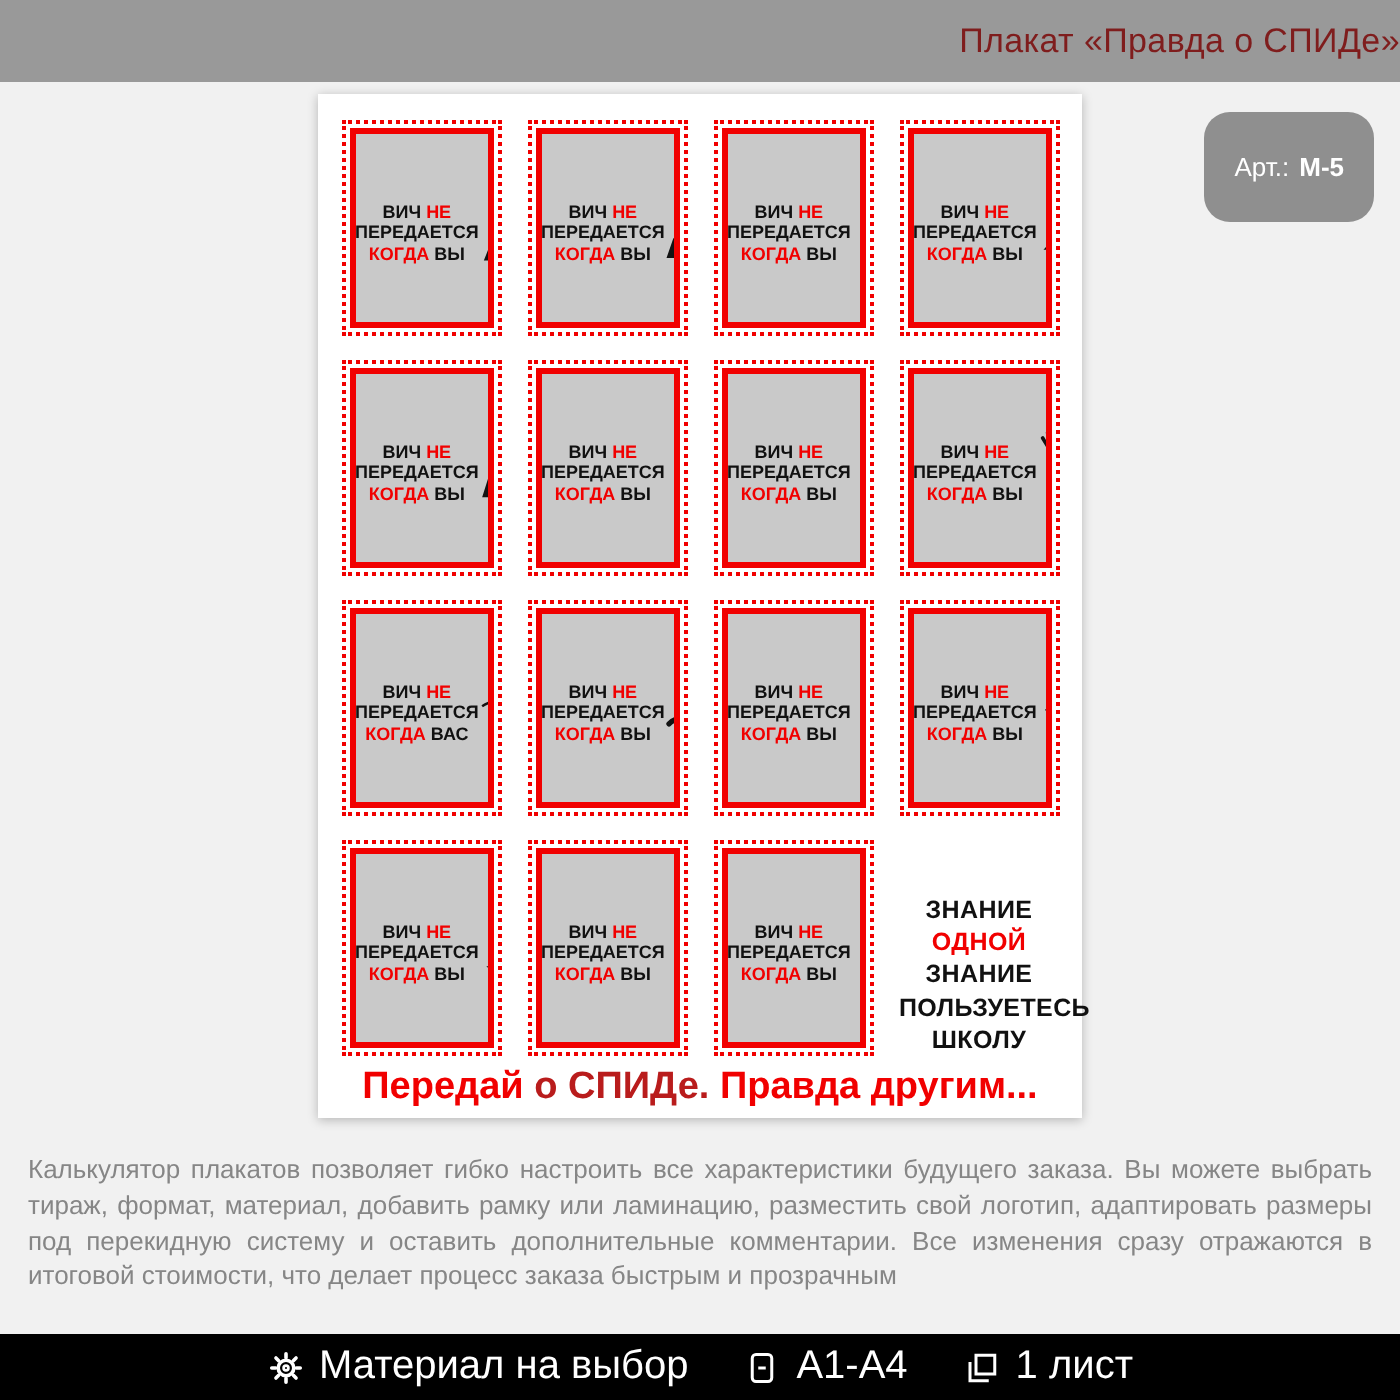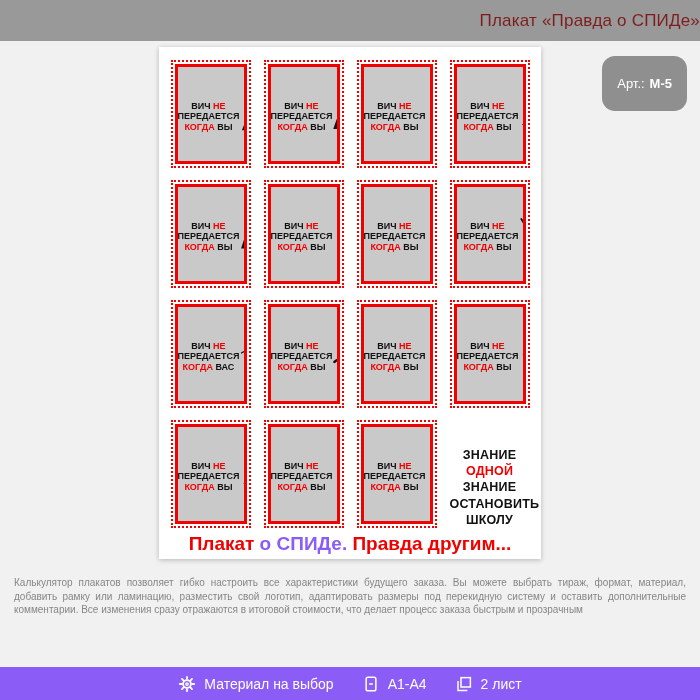--- a/index.html
+++ b/index.html
@@ -35,28 +35,28 @@
   .icon{flex:1;display:flex;align-items:center;justify-content:center;color:#131313;width:100%;min-height:0;}
   .icon svg{width:40px;height:40px;}
   .cap{font-weight:bold;font-size:6px;line-height:1.3;margin-bottom:5px;padding:0 3px;color:#111;}
   .knowledge{
     display:flex;flex-direction:column;justify-content:flex-end;text-align:center;
     font-weight:bold;font-size:12.5px;line-height:1.3;color:#111;letter-spacing:.2px;
   }
   .knowledge .r{color:var(--red);}
   .slogan{text-align:center;font-weight:bold;font-size:19px;margin-top:5px;white-space:nowrap;}
   .slogan .red{color:var(--red);}
-  .slogan .black{color:#8b5cf6;}
+  .slogan .black{color:#b91c1c;}
   .desc{
-    width:672px;margin:17px auto 0;color:#868686;font-size:10px;line-height:1.37;
+    width:672px;margin:17px auto 0;color:#868686;font-size:13px;line-height:1.37;
     text-align:justify;
   }
   .bottom-bar{
-    position:absolute;bottom:0;left:0;right:0;height:33px;background:#8b5cf6;
-    display:flex;align-items:center;justify-content:center;gap:28px;color:#fff;font-size:14px;
+    position:absolute;bottom:0;left:0;right:0;height:33px;background:#000000;
+    display:flex;align-items:center;justify-content:center;gap:28px;color:#fff;font-size:20px;
   }
   .f-item{display:flex;align-items:center;gap:8px;}
   .f-ic{display:flex;}
   .f-ic svg{width:18px;height:18px;}
 </style>
 </head>
 <body>
 
 <div class="top-bar">
   <span>Плакат «Правда о СПИДе»</span>
@@ -289,25 +289,25 @@
               <path d="M14.5 27c0 5.5 3.5 9.5 8 10.5l-1 5h5l-1-5c4.5-1 8-5 8-10.5" fill="none" stroke="currentColor" stroke-width="3"></path>
             </svg>
           </div>
           <div class="cap">ПОЛЬЗУЕТЕСЬ ОДНИМ ТУАЛЕТОМ</div>
         </div>
       </div>
       <div class="knowledge">
         <div>ЗНАНИЕ</div>
         <div class="r">ОДНОЙ</div>
         <div>ЗНАНИЕ</div>
-        <div>ОСТАНОВИТЬ</div>
+        <div>ПОЛЬЗУЕТЕСЬ</div>
         <div>ШКОЛУ</div>
       </div>
     </div>
-  <div class="slogan"><span class="red">Плакат</span><span class="black"> о СПИДе. </span><span class="red">Правда другим...</span></div>
+  <div class="slogan"><span class="red">Передай</span><span class="black"> о СПИДе. </span><span class="red">Правда другим...</span></div>
 </div>
 
 <p class="desc">Калькулятор плакатов позволяет гибко настроить все характеристики будущего заказа. Вы можете выбрать тираж, формат, материал, добавить рамку или ламинацию, разместить свой логотип, адаптировать размеры под перекидную систему и оставить дополнительные комментарии. Все изменения сразу отражаются в итоговой стоимости, что делает процесс заказа быстрым и прозрачным</p>
 
 <div class="bottom-bar">
     <div class="f-item">
       <span class="f-ic">
         <svg viewBox="0 0 24 24" fill="none" stroke="currentColor" stroke-width="2.4" stroke-linecap="round">
           <circle cx="12" cy="12" r="5.2"></circle>
           <circle cx="12" cy="12" r="1.6" stroke-width="1.8"></circle>
@@ -325,15 +325,15 @@
       </span>
       <span>А1-А4</span>
     </div>
     <div class="f-item">
       <span class="f-ic">
         <svg viewBox="0 0 24 24" fill="none" stroke="currentColor" stroke-width="2">
           <rect x="8" y="3.5" width="12.5" height="12.5"></rect>
           <path d="M4 8v12.5h12.5"></path>
         </svg>
       </span>
-      <span>2 лист</span>
+      <span>1 лист</span>
     </div>
   </div>
 
 </body></html>

